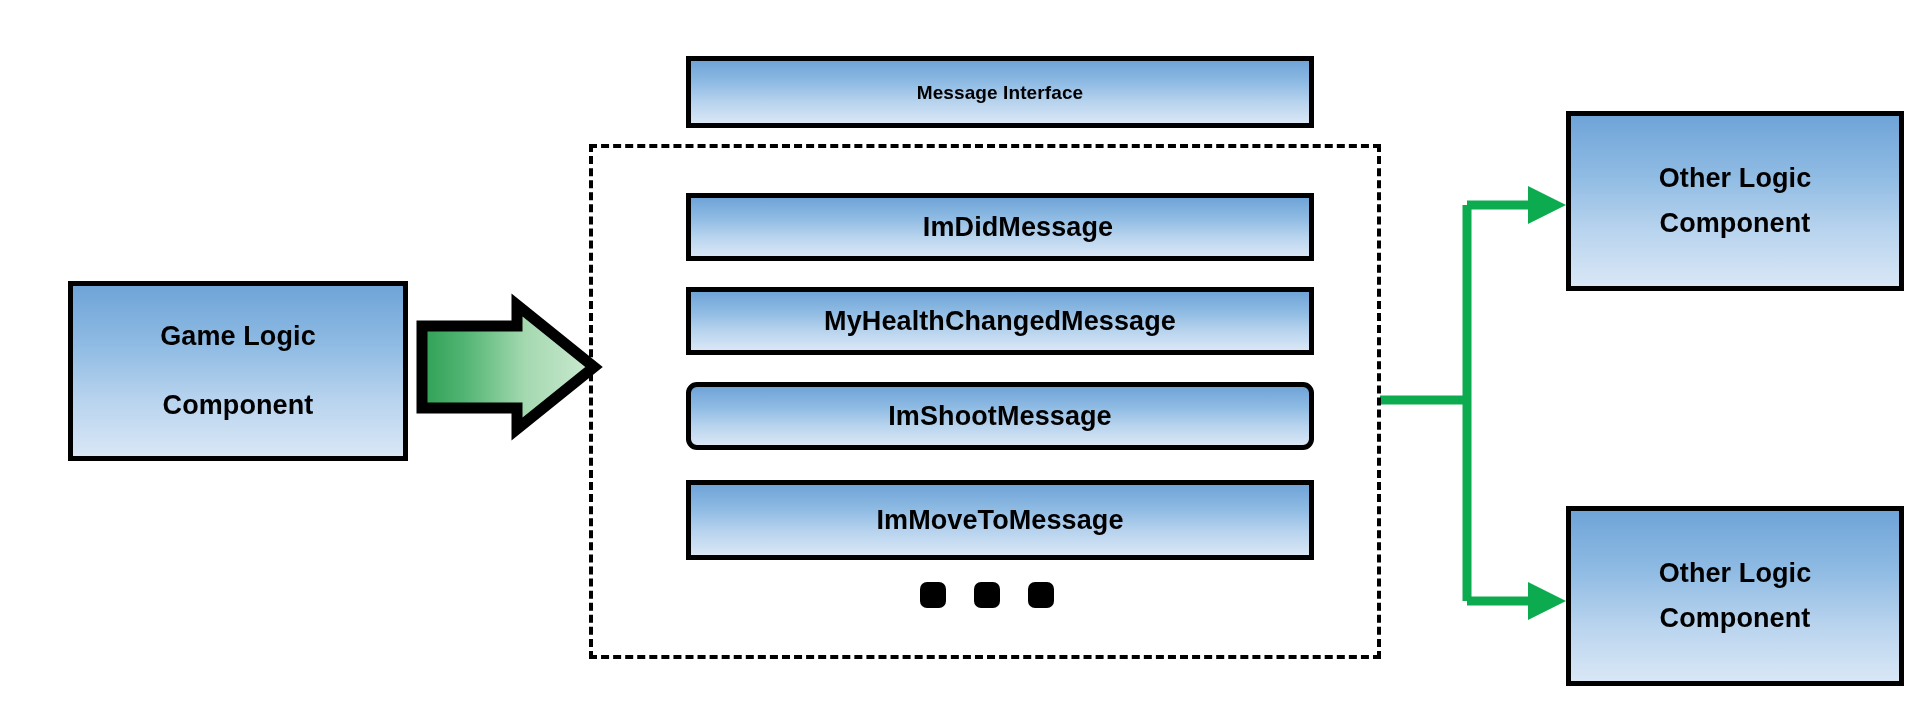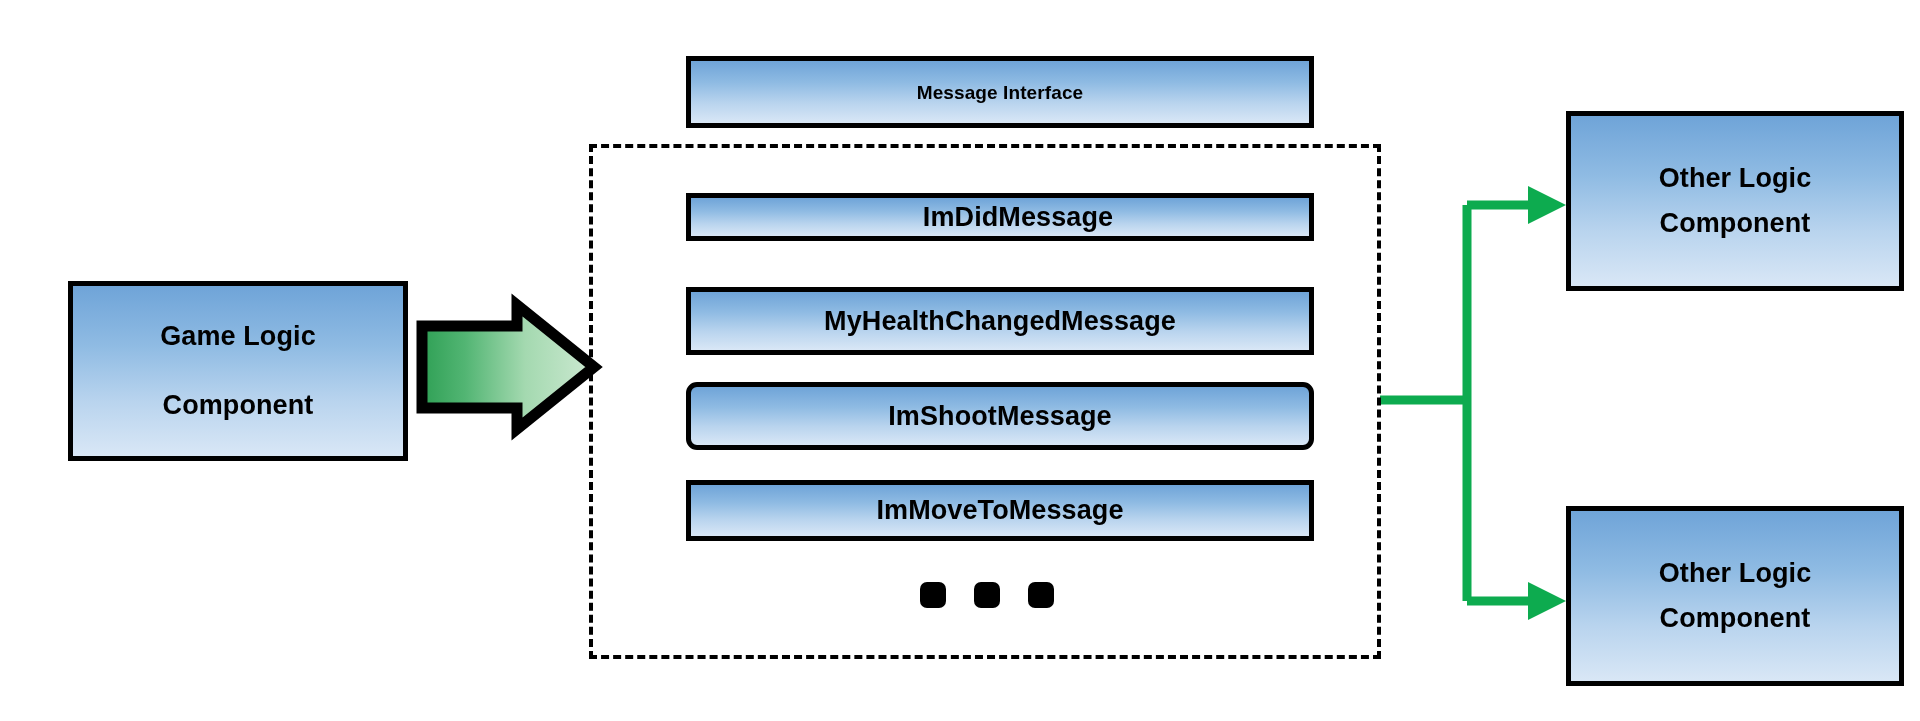--- a/index.html
+++ b/index.html
@@ -130,33 +130,33 @@
     <span class="line">Game Logic</span>
     <span class="line">Component</span>
   </div>
 
   <div class="node iface-box" style="left:686px; top:56px; width:628px; height:72px;">
     <span>Message Interface</span>
   </div>
 
   <div class="dashed-group" style="left:589px; top:144px; width:792px; height:515px;"></div>
 
-  <div class="node msg-box" style="left:686px; top:193px; width:628px; height:48px;padding-left:36px;">
+  <div class="node msg-box" style="left:686px; top:193px; width:628px; height:68px;padding-left:36px;">
     <span>ImDidMessage</span>
   </div>
 
   <div class="node msg-box" style="left:686px; top:287px; width:628px; height:68px;">
     <span>MyHealthChangedMessage</span>
   </div>
 
   <div class="node msg-box" style="left:686px; top:382px; width:628px; height:68px;border-radius:11px;">
     <span>ImShootMessage</span>
   </div>
 
-  <div class="node msg-box" style="left:686px; top:480px; width:628px; height:61px;">
+  <div class="node msg-box" style="left:686px; top:480px; width:628px; height:80px;">
     <span>ImMoveToMessage</span>
   </div>
 
   <div class="dots" style="left:920px; top:580px; width:134px; height:30px;">
     <span class="dot"></span>
     <span class="dot"></span>
     <span class="dot"></span>
   </div>
 
   <div class="node component" style="left:1566px; top:111px; width:338px; height:180px;">

